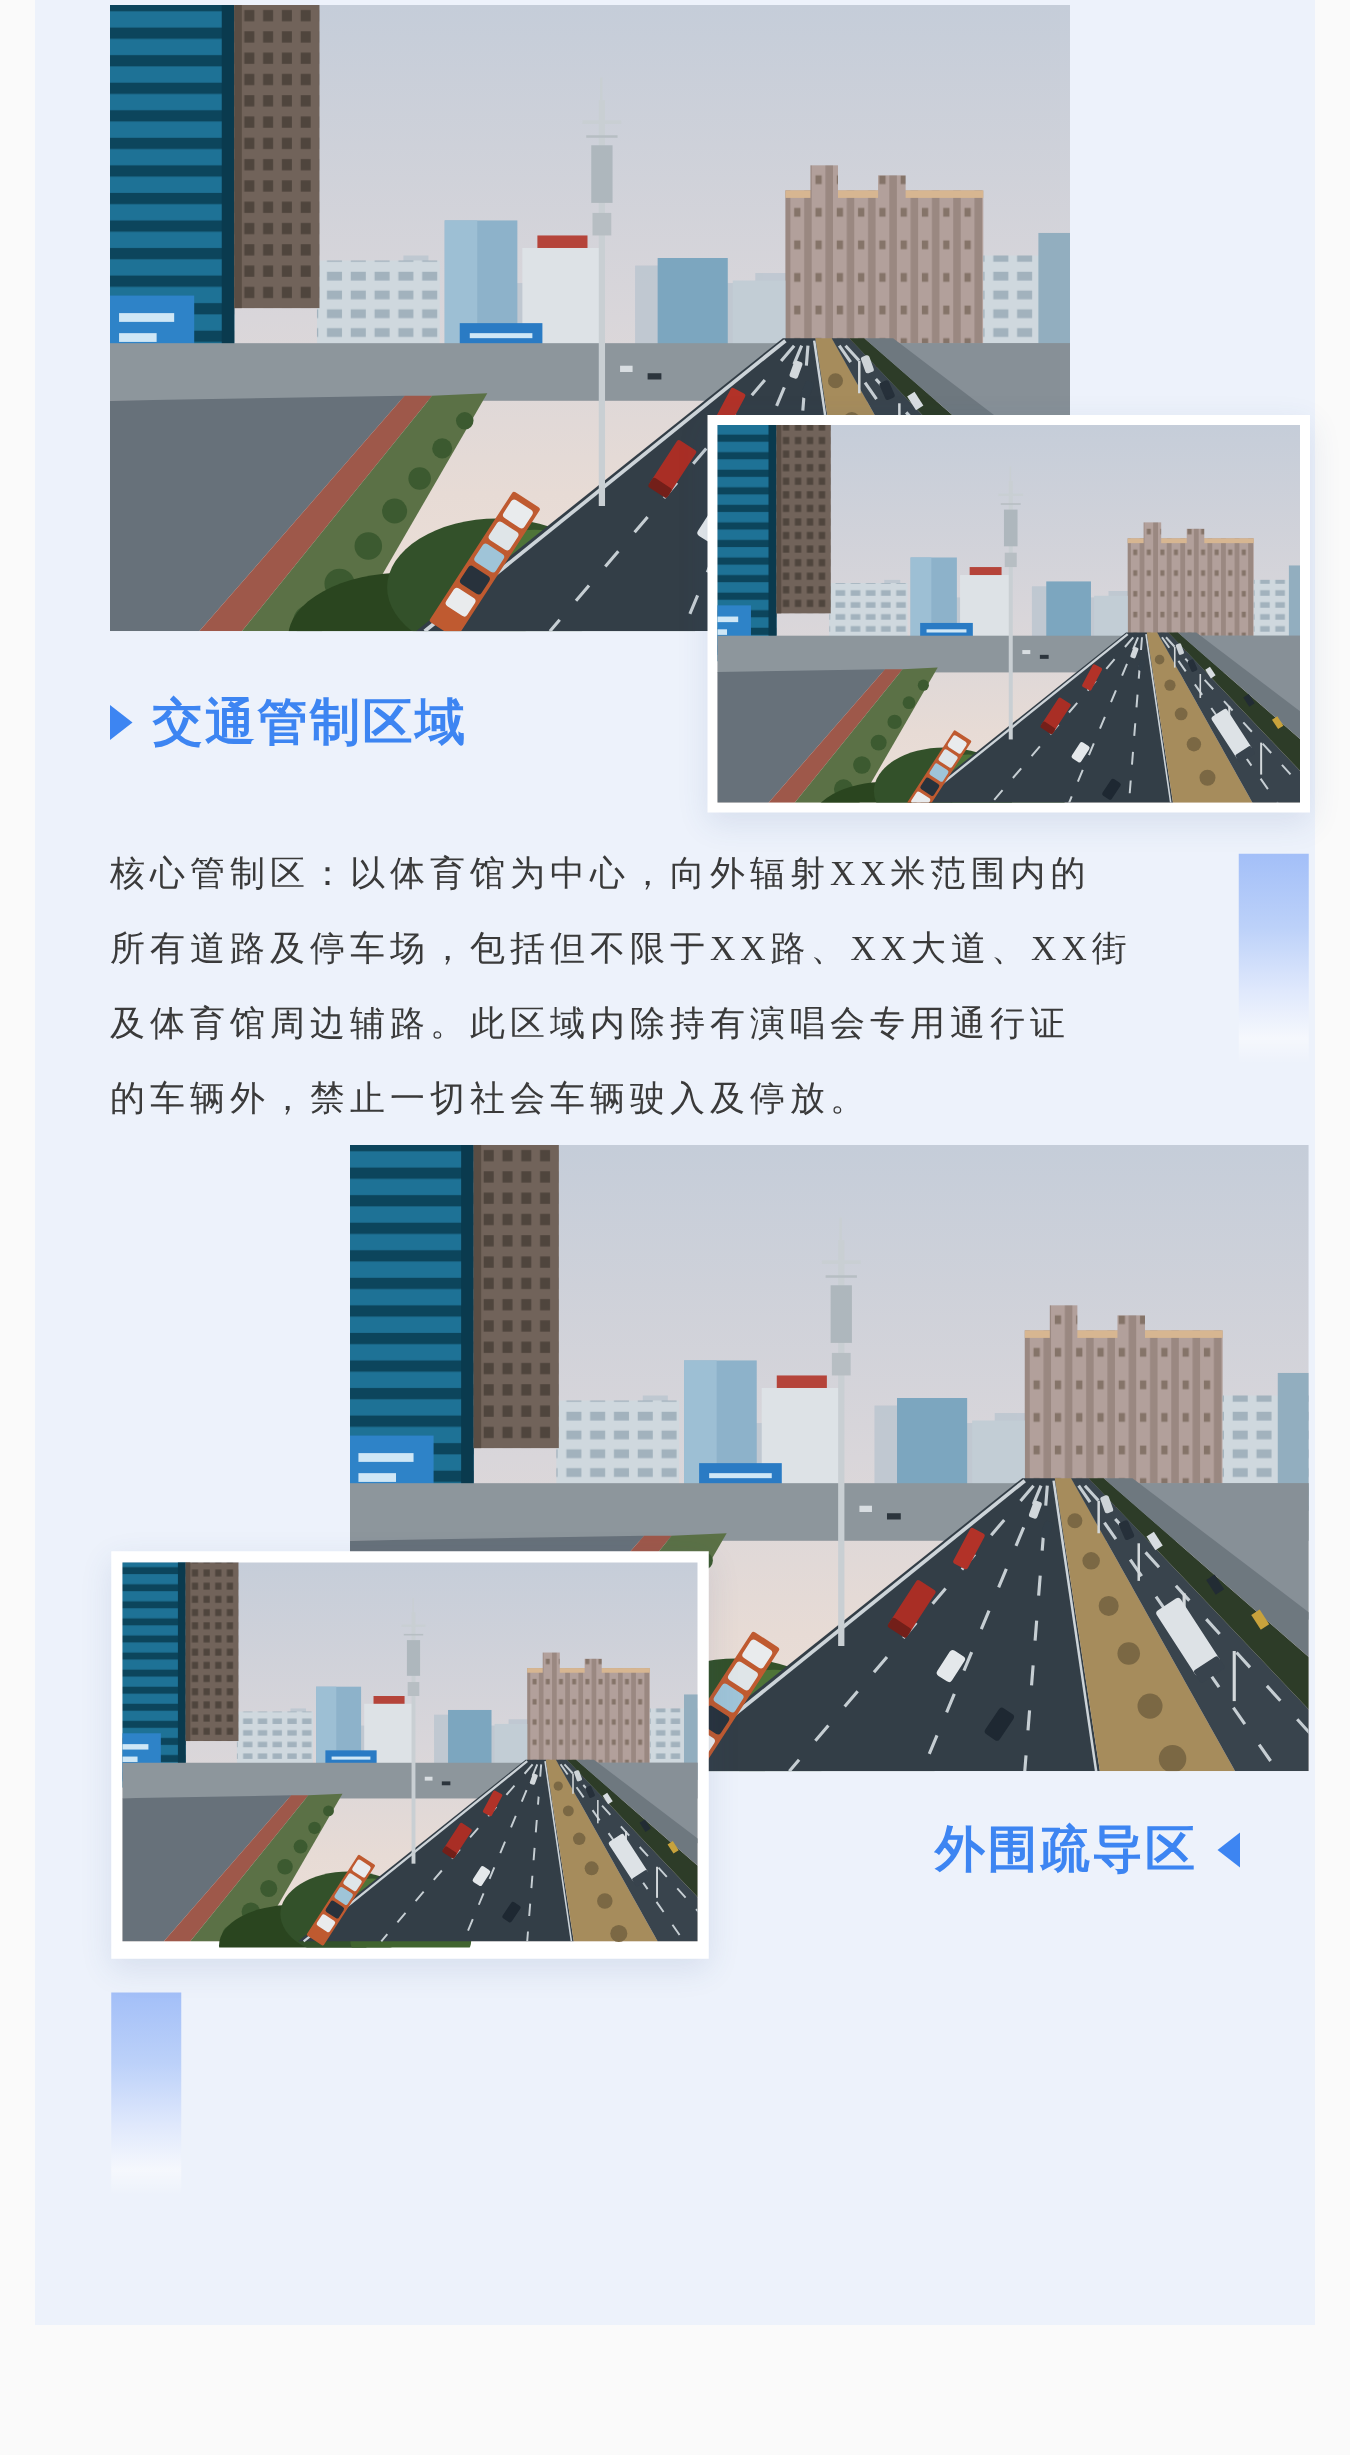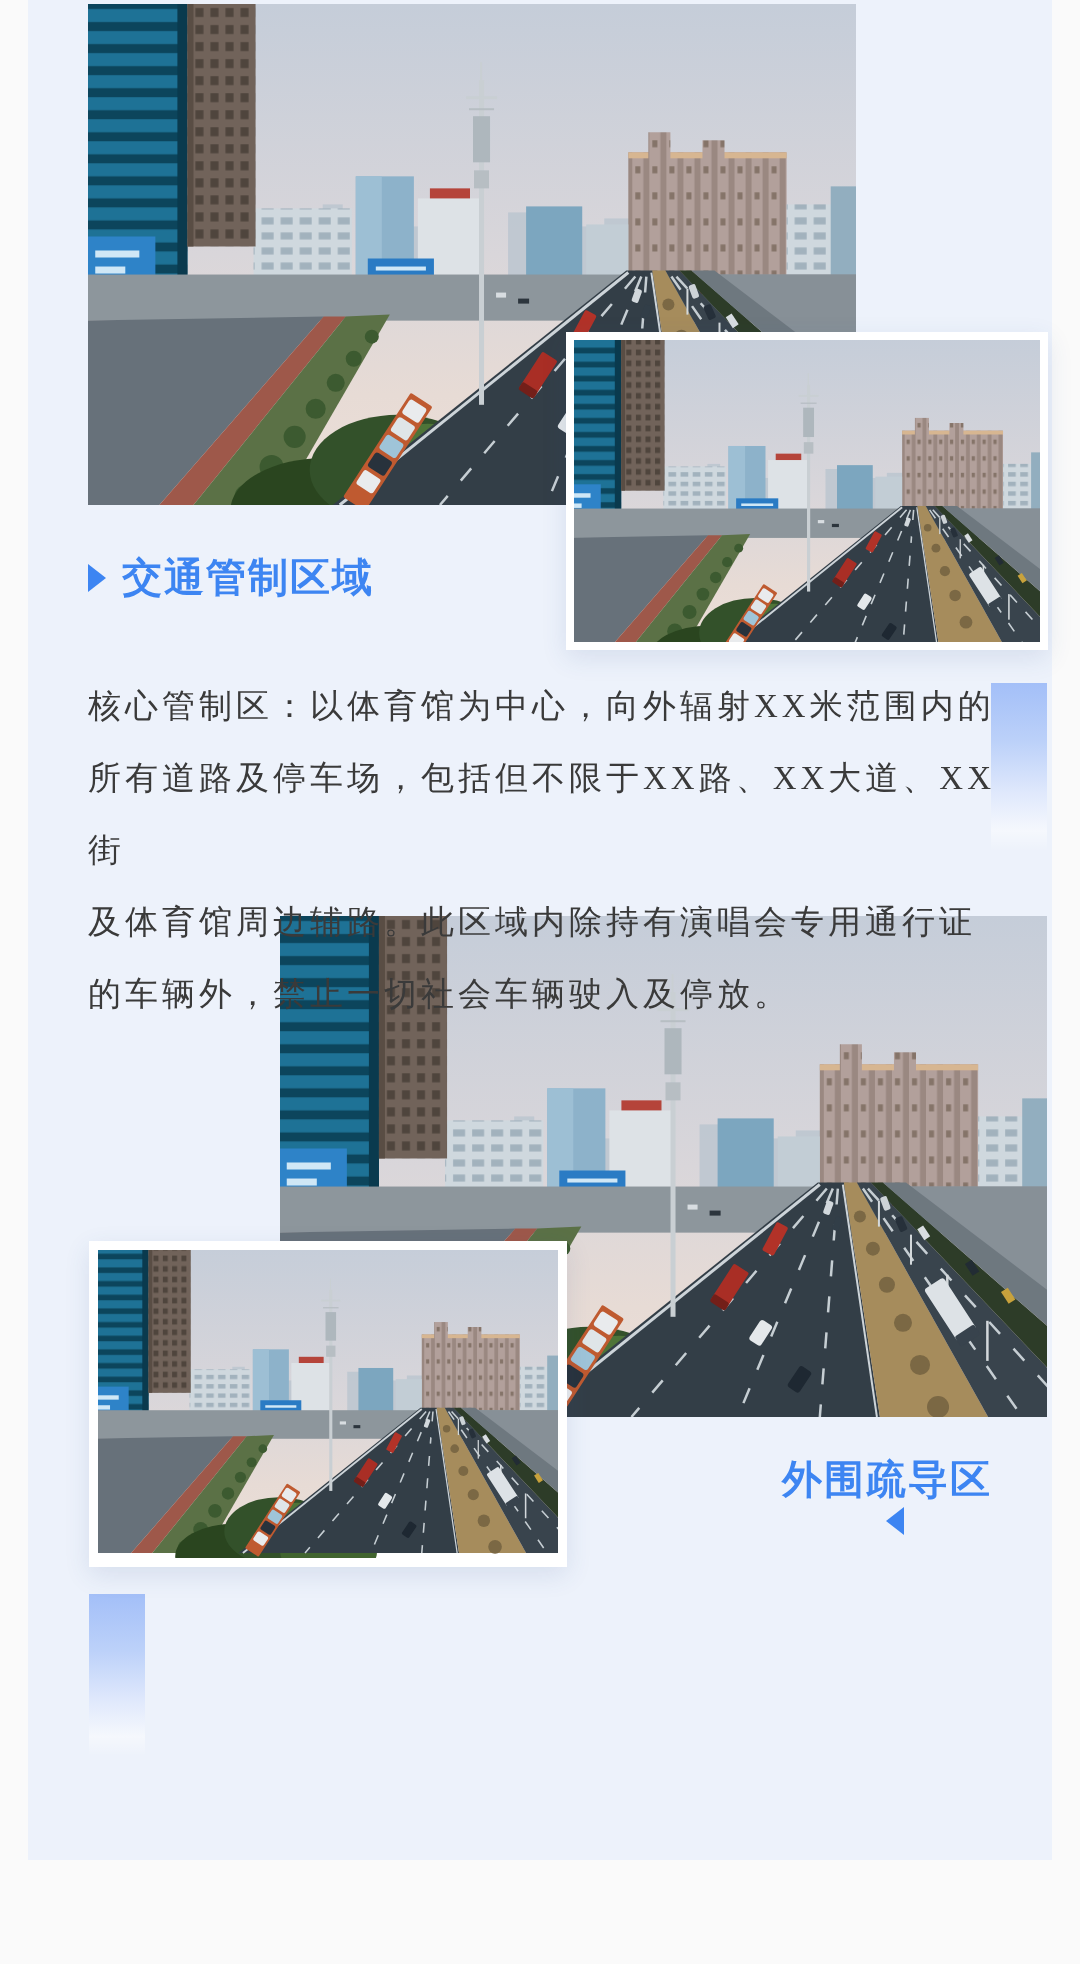--- a/index.html
+++ b/index.html
@@ -15,27 +15,27 @@
   .photo svg{display:block;width:100%;height:100%;}
   .photo-1{left:60px;top:4px;width:768px;height:501px;z-index:1;}
   .photo-2{left:538px;top:332px;width:482px;height:318px;padding:8px;background:#fff;
            box-shadow:0 8px 24px rgba(50,80,140,.12);z-index:3;}
   .photo-3{left:252px;top:916px;width:767px;height:501px;z-index:1;}
   .photo-4{left:61px;top:1241px;width:478px;height:326px;padding:9px;background:#fff;
            box-shadow:0 8px 24px rgba(50,80,140,.12);z-index:3;}
   .section-heading{position:absolute;display:flex;align-items:center;color:var(--accent);
            font-size:40px;font-weight:700;letter-spacing:2px;z-index:4;}
   .heading-1{left:60px;top:550px;}
-  .heading-2{right:60px;top:1452px;flex-direction:column;}
+  .heading-2{right:60px;top:1452px;}
   .tri{width:0;height:0;display:inline-block;}
   .tri-r{border-top:14px solid transparent;border-bottom:14px solid transparent;
          border-left:18px solid var(--accent);margin-right:16px;}
   .tri-l{border-top:14px solid transparent;border-bottom:14px solid transparent;
          border-right:18px solid var(--accent);margin-left:16px;}
-  .para{position:absolute;font-size:33px;line-height:72px;letter-spacing:4px;
+  .para{position:absolute;font-size:28px;line-height:60px;letter-spacing:4px;
         color:var(--body);white-space:pre-line;z-index:2;}
   .para-1{left:60px;top:670px;width:915px;}
   .para-2{left:148px;top:1588px;width:882px;}
   .gbar{position:absolute;width:56px;z-index:2;
         background:linear-gradient(180deg,var(--barTop) 0%,#bcd1f9 35%,#dfe8fc 65%,
                    rgba(255,255,255,.45) 88%,rgba(255,255,255,0) 100%);}
   .gbar-right{left:963px;top:683px;height:168px;}
   .gbar-left{left:61px;top:1594px;height:162px;}
 </style>
 </head>

